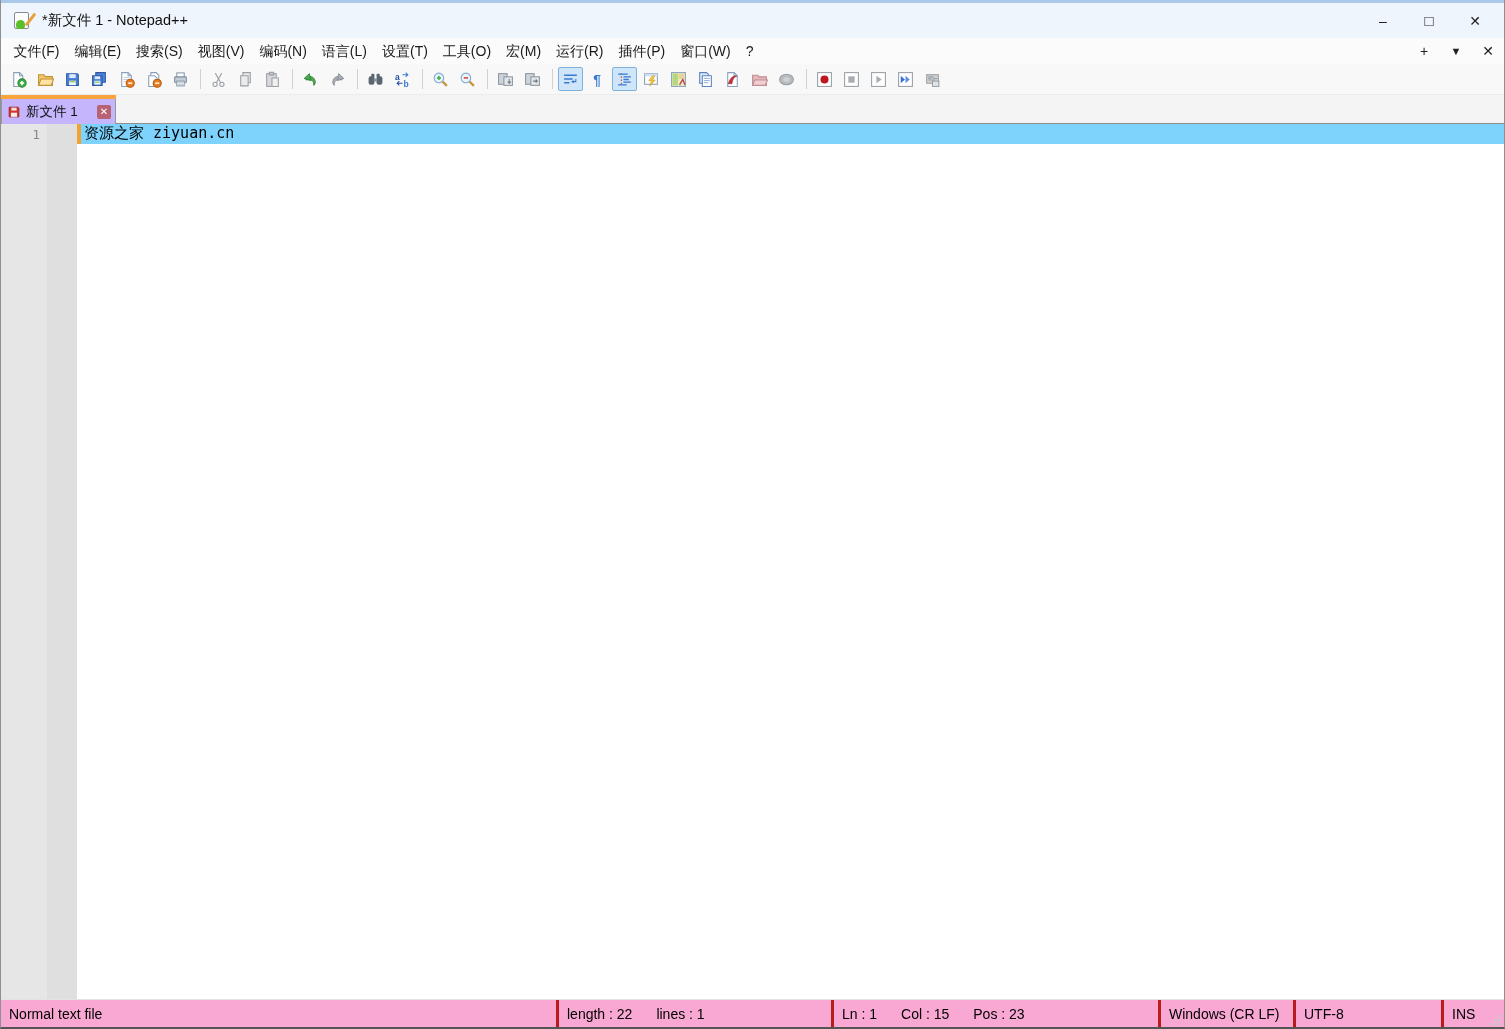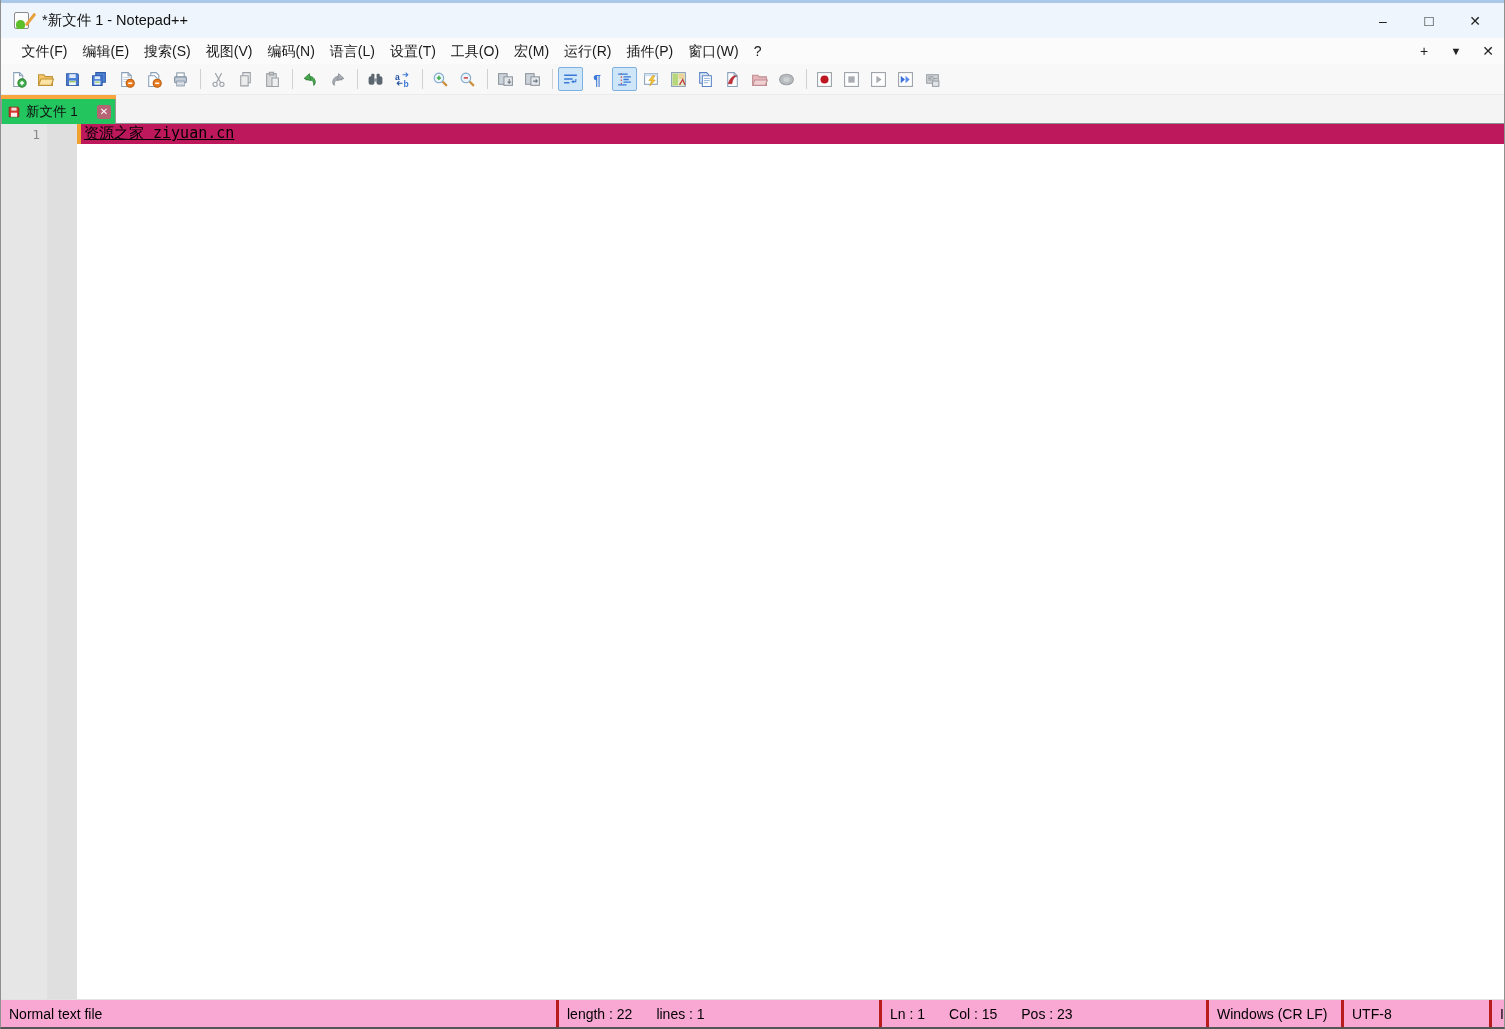--- a/index.html
+++ b/index.html
@@ -21,71 +21,71 @@
     background:#e8a03c; transform:rotate(38deg); border-radius:1px; }
   .title-text { font-size:14.5px; color:#111; }
   .titlebar-spacer { flex:1; }
   .win-btn { width:46px; height:35px; display:flex; align-items:center; justify-content:center;
     font-size:14px; color:#222; }
   .win-btn.max { font-size:15px; }
   .win-btn.close { margin-right:6px; }
 
   
   .menubar { height:26px; background:#fbfbfb; display:flex; align-items:center;
-    padding-left:13px; flex:none; font-size:14px; color:#1a1a1a; }
+    padding-left:5px; flex:none; font-size:14px; color:#1a1a1a; }
   .menu-item { padding:0 7.5px; line-height:25px; }
   .menubar-spacer { flex:1; }
   .mb-ctl { width:32px; text-align:center; font-size:14px; color:#222; }
   .mb-ctl.tri { font-size:11px; }
 
   
   .toolbar { height:31px; background:#f8f8f8; display:flex; align-items:center;
     padding-left:5px; flex:none; border-bottom:1px solid #ececec; }
   .tb-btn { width:25px; height:24px; margin-right:2px; display:flex; align-items:center;
     justify-content:center; border:1px solid transparent; border-radius:2px; flex:none; }
   .tb-btn svg { width:17px; height:17px; display:block; }
   .tb-btn.toggled { background:#cfe6f9; border-color:#7db2e0; }
   .tb-sep { width:1px; height:20px; background:#d0d0d0; margin:0 5px; flex:none; }
 
   
   .tabbar { height:29px; background:#f4f4f4; display:flex; align-items:flex-end;
     flex:none; border-bottom:1px solid #8f8f8f; }
   .tab { position:relative; z-index:2; height:29px; margin-bottom:-1px; width:115px;
-    background:#22c55e; border:1px solid #989898; border-bottom:none;
+    background:#c4b5fd; border:1px solid #989898; border-bottom:none;
     display:flex; align-items:center; padding:3px 4px 0 5px; }
   .tab::before { content:""; position:absolute; left:-1px; right:-1px; top:-1px; height:4px;
     background:#f9a43c; }
   .tab-label { font-size:13.5px; color:#111; margin:0 4px 0 5px; white-space:nowrap; flex:1; }
   .tab-close { width:14px; height:14px; background:#b66374; border-radius:2px; color:#fff;
     font-size:10px; line-height:14px; text-align:center; font-weight:bold; flex:none; }
   .tab svg.floppy { width:14px; height:14px; flex:none; }
 
   
   .editor { flex:1; position:relative; background:#fff; overflow:hidden; }
   .margin-num { position:absolute; left:0; top:0; bottom:0; width:46px; background:#e6e6e6; }
   .margin-mark { position:absolute; left:46px; top:0; bottom:0; width:30px; background:#dfdfdf; }
   .ed-row { position:relative; display:flex; height:20px; align-items:center; }
   .ed-num { width:46px; flex:none; text-align:right; padding-right:7px; color:#8a8a8a;
     font:13px "DejaVu Sans Mono",monospace; }
   .ed-bm { width:30px; flex:none; }
   .ed-chg { width:4px; height:20px; flex:none; }
   .ed-row.current .ed-chg { background:#f0a132; }
   .ed-text { flex:1; height:20px; line-height:20px; padding-left:3px;
     font:15px "DejaVu Sans Mono",monospace; color:#000; white-space:pre; }
-  .ed-row.current .ed-text { background:#be185d;text-decoration:underline; }
+  .ed-row.current .ed-text { background:#7dd3fc; }
 
   
   .statusbar { height:28px; background:#f9a8d4; display:flex; align-items:stretch;
     flex:none; font-size:14px; color:#000; border-top:1px solid #e3e3e3; }
   .sb-sec { display:flex; align-items:center; padding-left:8px; border-left:3px solid #b91c1c;
     white-space:nowrap; overflow:hidden; }
   .sb-sec:first-child { border-left:none; }
   .sb-doc { width:555px; flex:none; }
   .sb-len { width:275px; flex:none; }
-  .sb-pos { width:327px; flex:none;margin-left:48px; }
+  .sb-pos { width:327px; flex:none; }
   .sb-eol { width:135px; flex:none; }
   .sb-enc { width:148px; flex:none; }
   .sb-ins { flex:1; justify-content:space-between; padding-right:2px;text-align:right; }
   .sb-sec span.gap { margin-right:24px; }
   .grip { width:14px; height:14px; align-self:flex-end; }
 </style>
 </head>
 <body>
 
 <div class="window">

